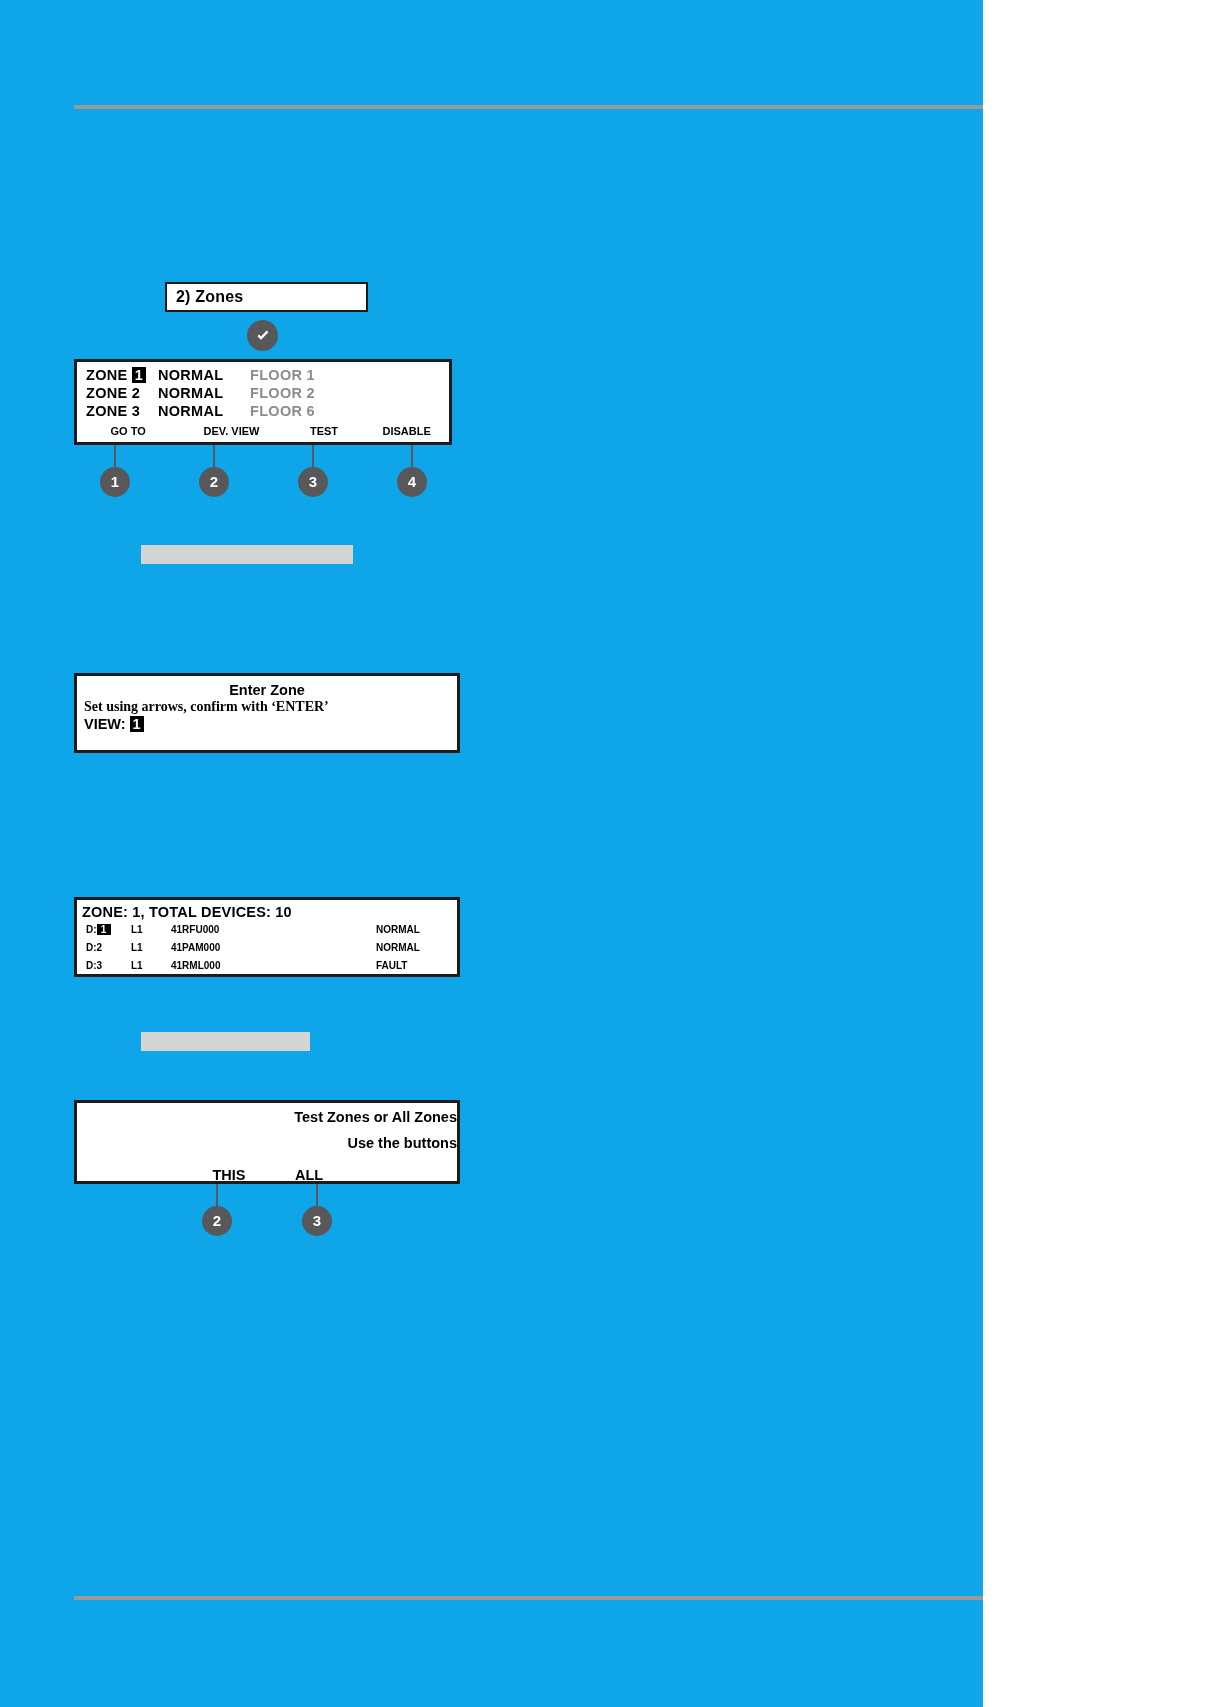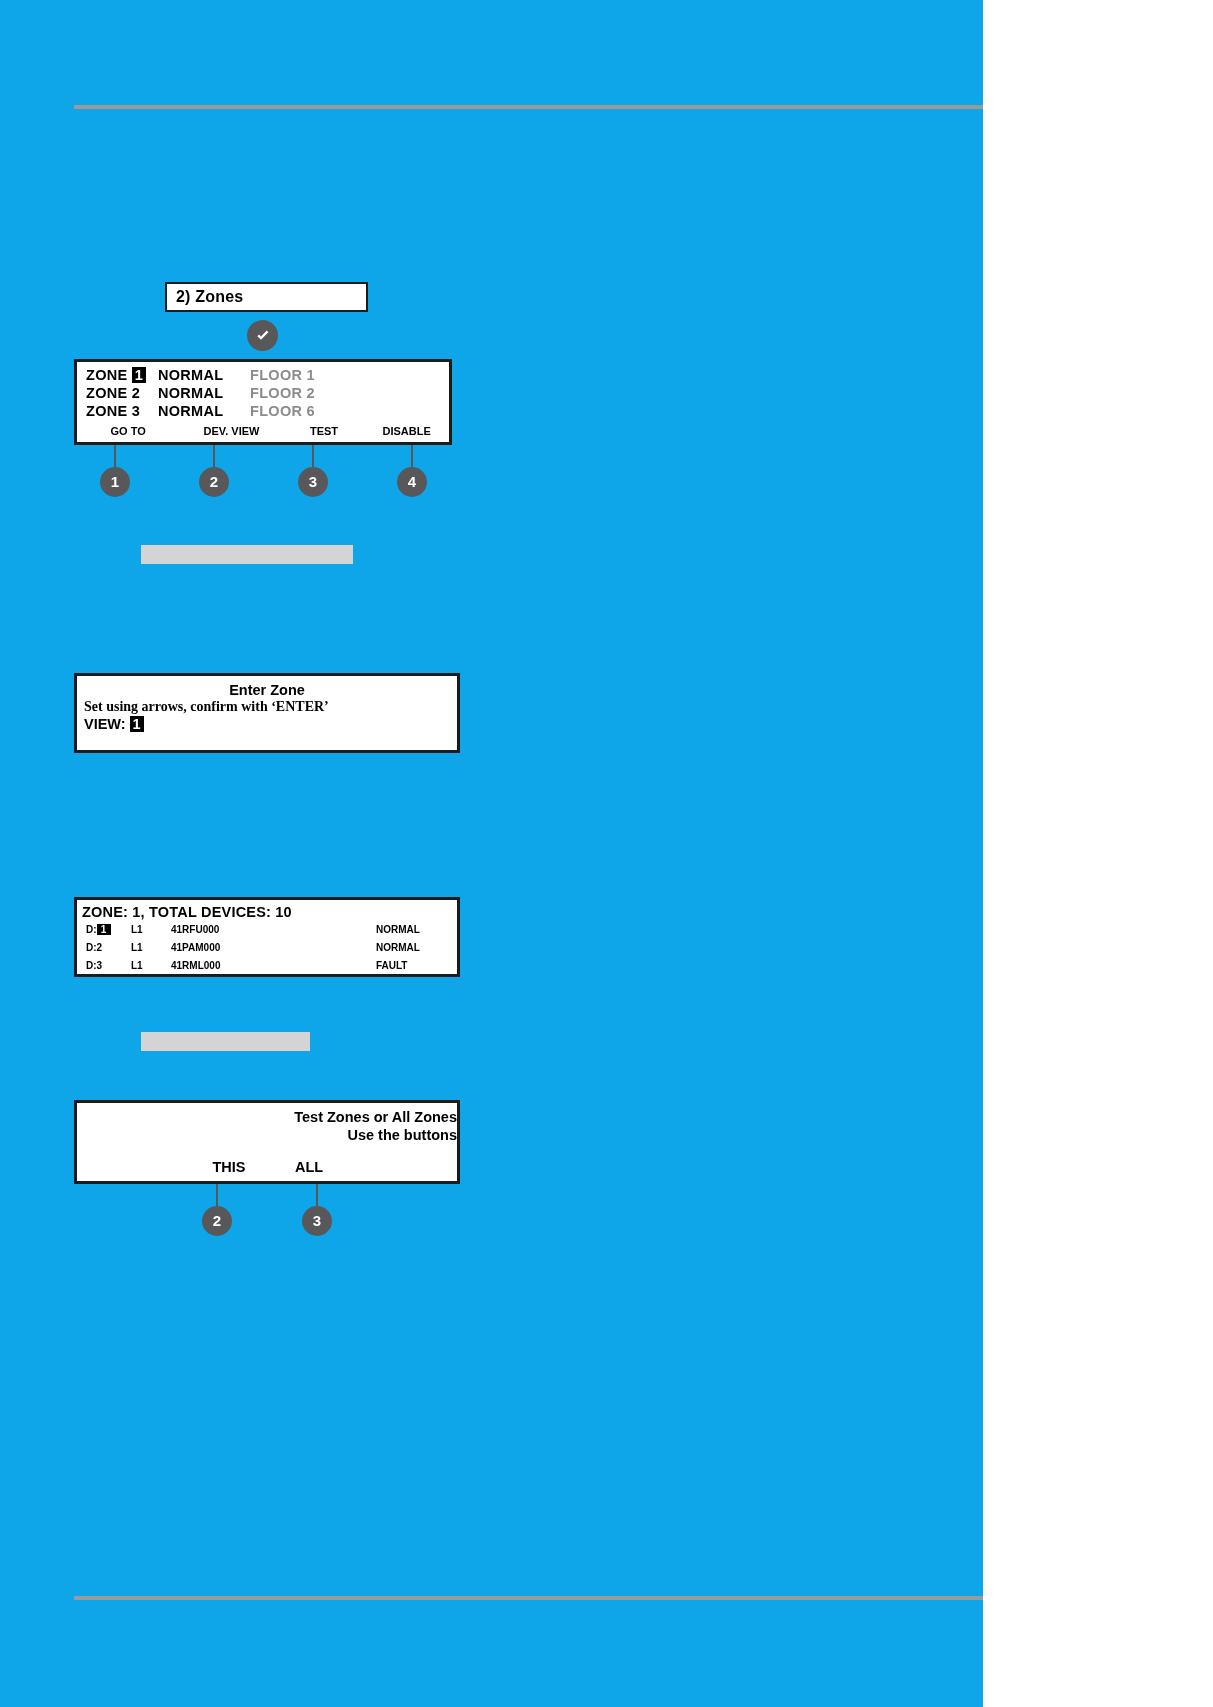--- a/index.html
+++ b/index.html
@@ -199,21 +199,21 @@
     left: 74px;
     top: 1100px;
     width: 386px;
     height: 84px;
   }
   .test-line {
     text-align: right;
     font-size: 14.5px;
     margin-top: 6px;
   }
-  .test-line.second { margin-top: 2px; }
+  .test-line.second { margin-top: 10px; }
   .test-softkeys {
     display: flex;
     margin-top: 16px;
     font-size: 14.5px;
   }
   .tk-spacer { width: 112px; }
   .tk { width: 80px; text-align: center; }
 </style>
 </head>
 <body>

